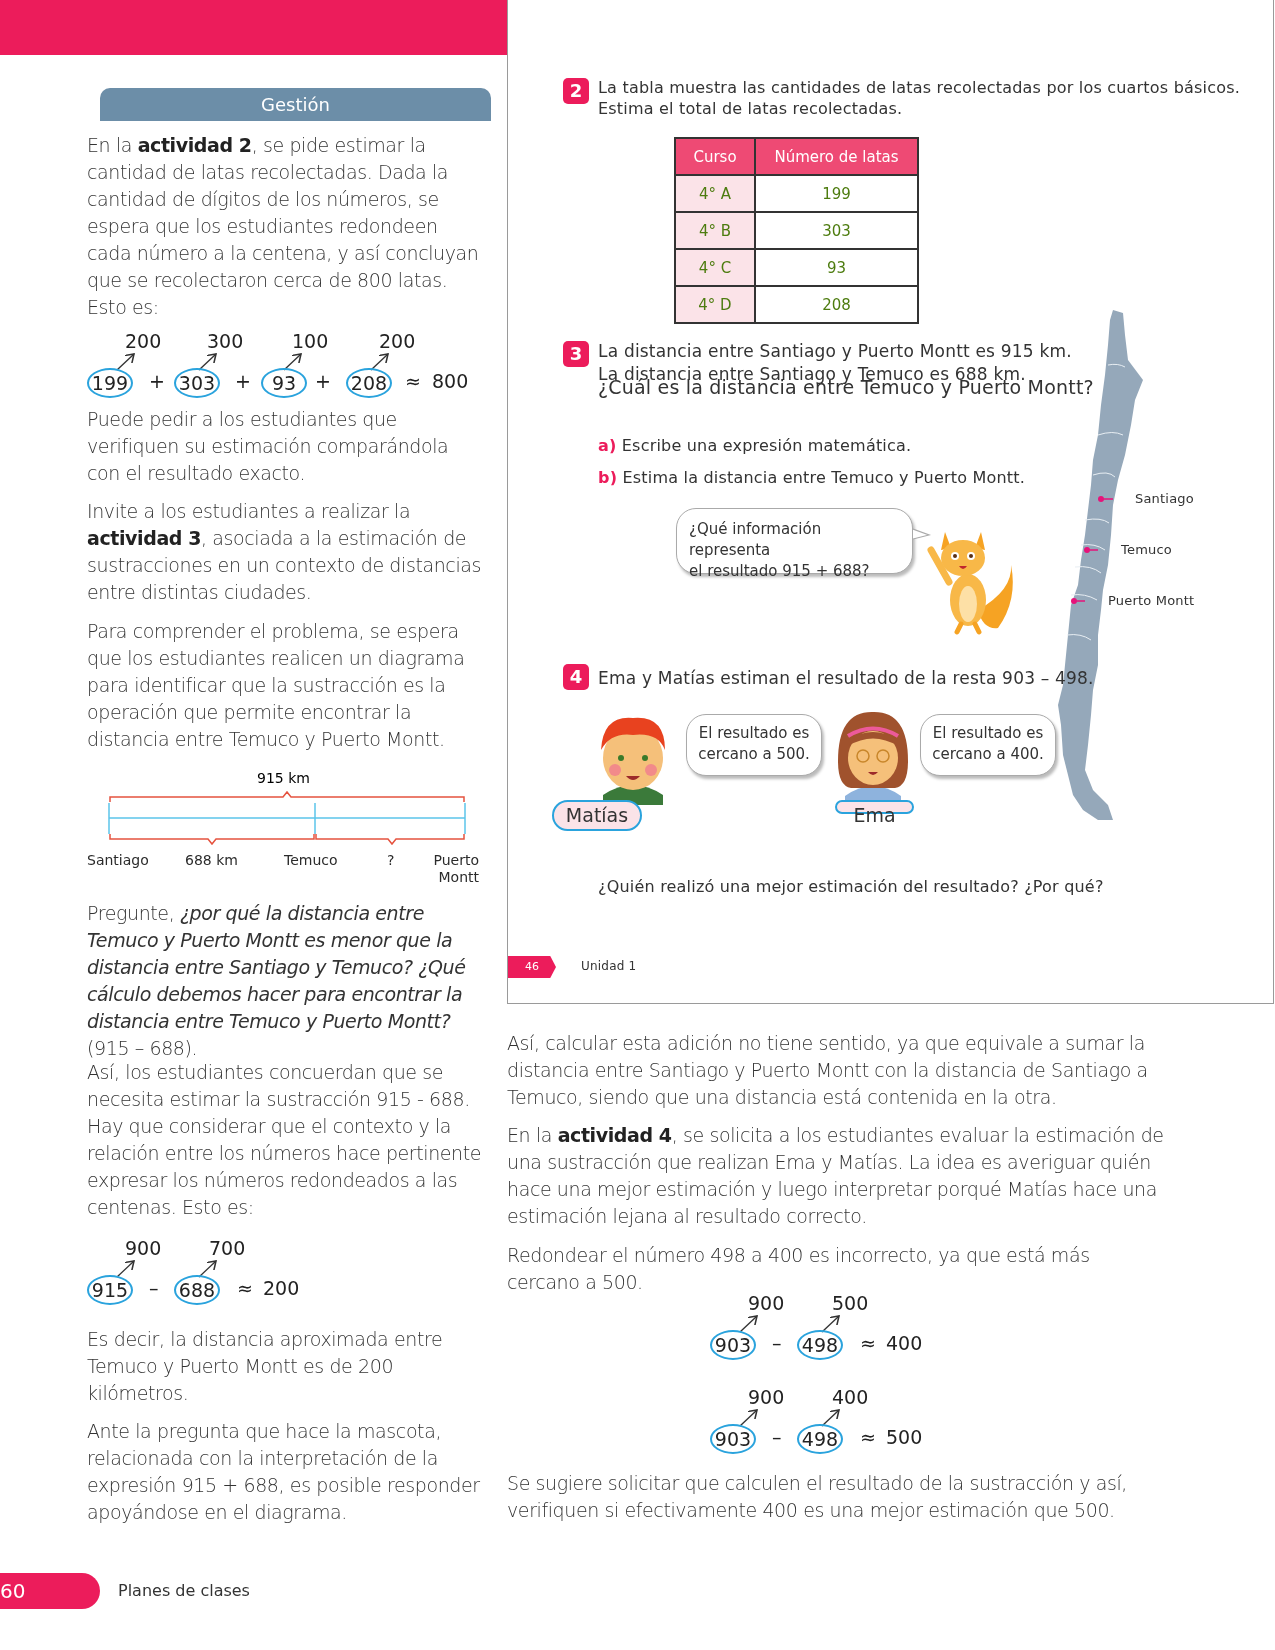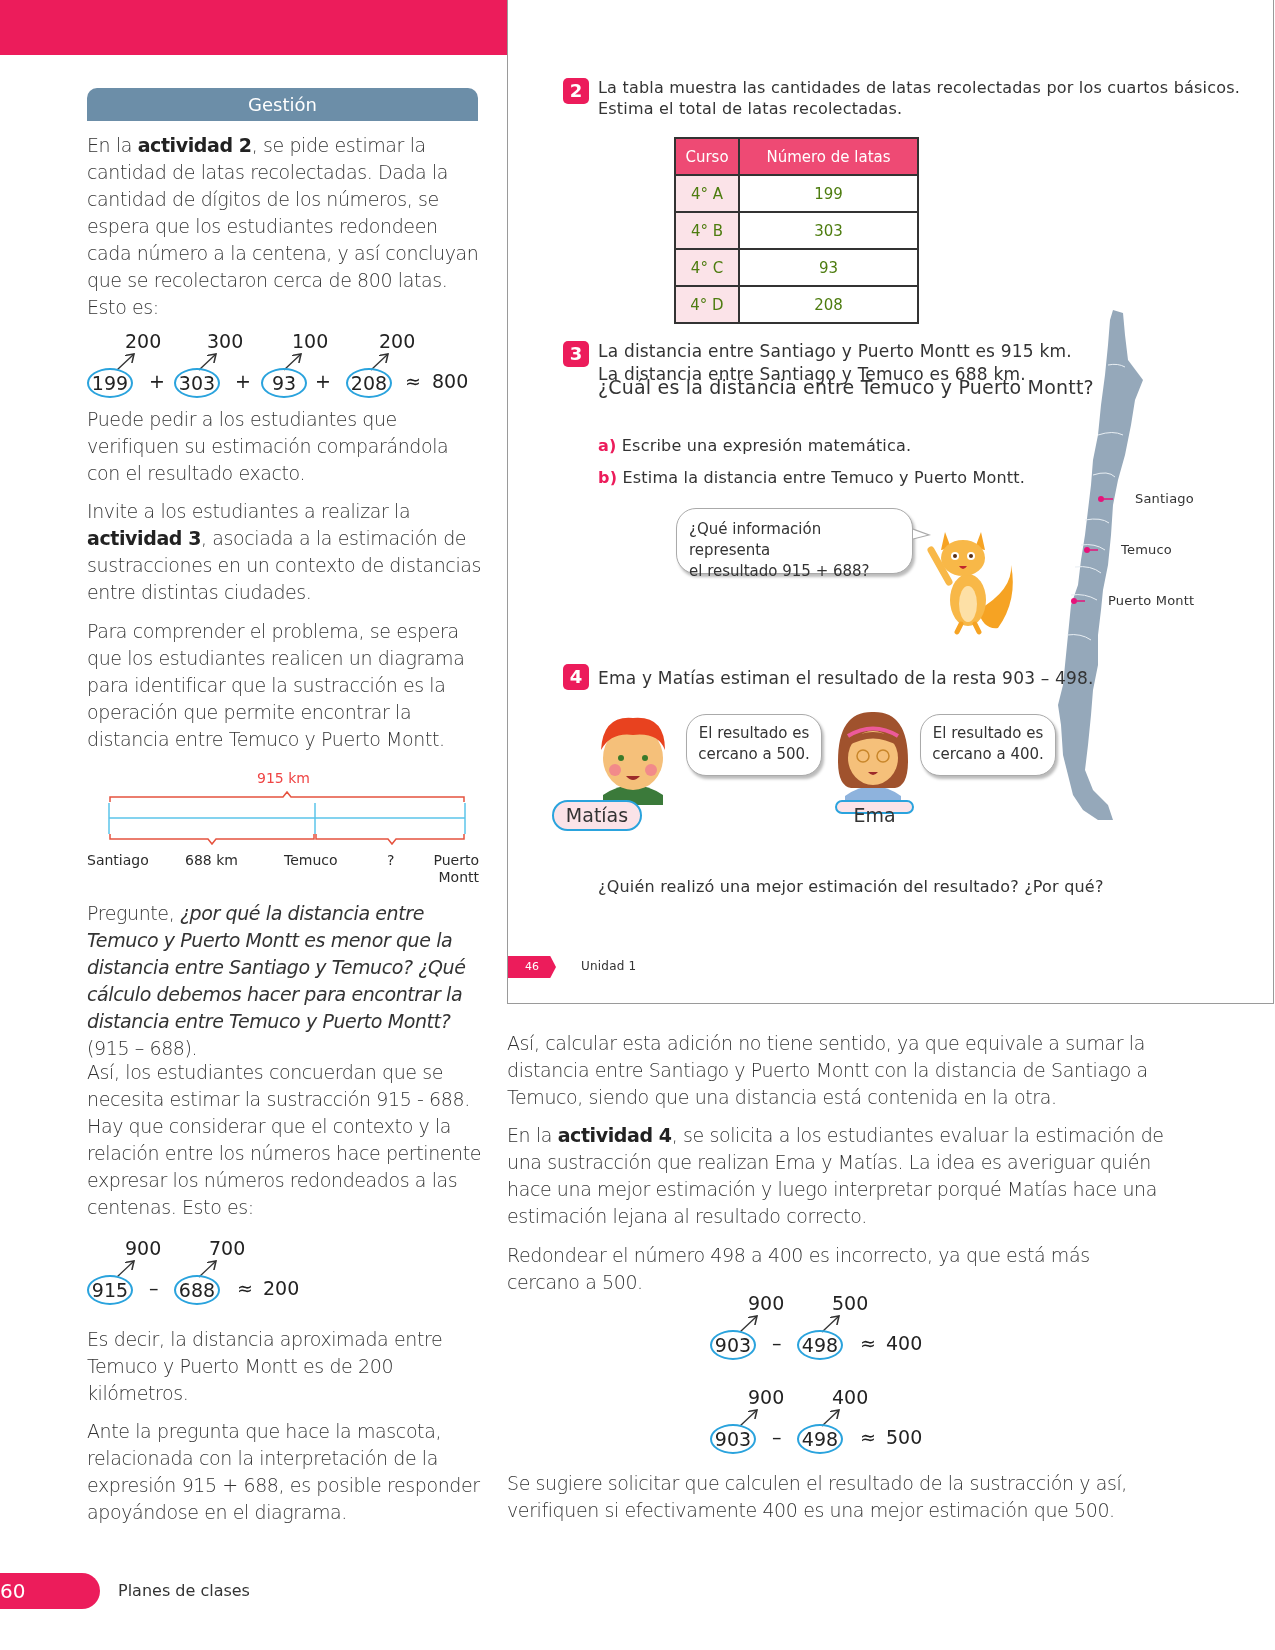--- a/index.html
+++ b/index.html
@@ -1,19 +1,19 @@
 <!DOCTYPE html>
 <html><head>
 <meta charset="utf-8">
 <style>
 *{box-sizing:border-box;margin:0;padding:0}
 body{width:1275px;height:1650px;background:#fff;position:relative;overflow:hidden;font-family:"Liberation Sans",sans-serif;color:#2b2b2b}
 .abs{position:absolute}
 .topbar{left:0;top:0;width:507px;height:55px;background:#ec1c5b}
-.gestion{left:87px;top:88px;width:391px;height:33px;background:#6c8ea8;border-radius:10px 10px 0 0;color:#fff;font-family:"DejaVu Sans",sans-serif;font-size:18px;text-align:center;line-height:33px}
+.gestion{left:100px;top:88px;width:391px;height:33px;background:#6c8ea8;border-radius:10px 10px 0 0;color:#fff;font-family:"DejaVu Sans",sans-serif;font-size:18px;text-align:center;line-height:33px}
 .lt{font-family:"DejaVu Sans",sans-serif;font-size:19px;line-height:27px;color:#333;font-weight:300;letter-spacing:-0.4px}
 .lt b{font-weight:bold;color:#222}
 .lt i{}
 .eq{font-family:"DejaVu Sans",sans-serif;font-size:19px;color:#222}
 .circ{position:absolute;border:2px solid #2aa3dd;border-radius:50%;height:30px;text-align:center;line-height:26px}
 .page{left:507px;top:0;width:767px;height:1004px;border:1.5px solid #9a9a9a;border-top:none;background:#fff}
 .ps{font-family:"DejaVu Sans",sans-serif;font-size:16px;color:#333;letter-spacing:0.2px}
 .badge{width:26px;height:26px;background:#ec1c5b;color:#fff;border-radius:5px;text-align:center;font-weight:bold;font-size:18px;line-height:26px;font-family:"DejaVu Sans",sans-serif}
 table.lat{border-collapse:collapse;font-family:"DejaVu Sans",sans-serif;font-size:15px}
 table.lat th{background:#ee4a74;color:#fff;font-weight:normal;height:37px;border:2px solid #333}
@@ -60,21 +60,21 @@
   <span class="circ" style="left:259px;top:38px;width:46px">208</span>
   <span class="abs" style="left:318px;top:40px">≈</span>
   <span class="abs" style="left:345px;top:40px">800</span>
 </div>
 
 <div class="abs lt" style="left:87px;top:406px;width:395px">Puede pedir a los estudiantes que verifiquen su estimación comparándola con el resultado exacto.</div>
 <div class="abs lt" style="left:87px;top:498px;width:395px"><span>Invite a los estudiantes a realizar la </span><b>actividad 3</b><span>, asociada a la estimación de sustracciones en un contexto de distancias entre distintas ciudades.</span></div>
 <div class="abs lt" style="left:87px;top:618px;width:395px">Para comprender el problema, se espera que los estudiantes realicen un diagrama para identificar que la sustracción es la operación que permite encontrar la distancia entre Temuco y Puerto Montt.</div>
 
 <div class="abs" style="left:87px;top:770px;width:400px;height:120px">
-  <span class="abs" style="left:170px;top:0;font-family:'DejaVu Sans',sans-serif;font-size:14px;color:#ef4444">915 km</span>
+  <span class="abs" style="left:170px;top:0;font-family:'DejaVu Sans',sans-serif;font-size:14px;color:#000000">915 km</span>
   <svg class="abs" style="left:0;top:18px" width="400" height="70">
     <path d="M23,14 V9 H196 L200,4 L204,9 H377 V14" fill="none" stroke="#e5533f" stroke-width="1.5"></path>
     <line x1="22" y1="15" x2="22" y2="46" stroke="#5bc4ea" stroke-width="1.5"></line>
     <line x1="22" y1="30" x2="378" y2="30" stroke="#5bc4ea" stroke-width="1.5"></line>
     <line x1="228" y1="15" x2="228" y2="46" stroke="#5bc4ea" stroke-width="1.5"></line>
     <line x1="378" y1="15" x2="378" y2="46" stroke="#5bc4ea" stroke-width="1.5"></line>
     <path d="M23,46 V51 H121 L125,56 L129,51 H227 V46" fill="none" stroke="#e5533f" stroke-width="1.5"></path>
     <path d="M229,46 V51 H301 L305,56 L309,51 H377 V46" fill="none" stroke="#e5533f" stroke-width="1.5"></path>
   </svg>
   <span class="abs" style="left:0;top:82px;font-family:'DejaVu Sans',sans-serif;font-size:14px">Santiago</span>
@@ -107,21 +107,21 @@
 <div class="abs page">
   <div class="abs badge" style="left:55px;top:78px">2</div>
   <div class="abs ps" style="left:90px;top:77px;line-height:21px">
       <div>La tabla muestra las cantidades de latas recolectadas por los cuartos básicos.</div>
       <div>Estima el total de latas recolectadas.</div>
     </div>
 
   <table class="abs lat" style="left:166px;top:137px;width:245px">
     <tbody>
         <tr>
-          <th style="width:64px">Curso</th>
+          <th style="width:80px">Curso</th>
           <th>Número de latas</th>
         </tr>
     <tr>
           <td class="c">4° A</td>
           <td>199</td>
         </tr>
     <tr>
           <td class="c">4° B</td>
           <td>303</td>
         </tr>

